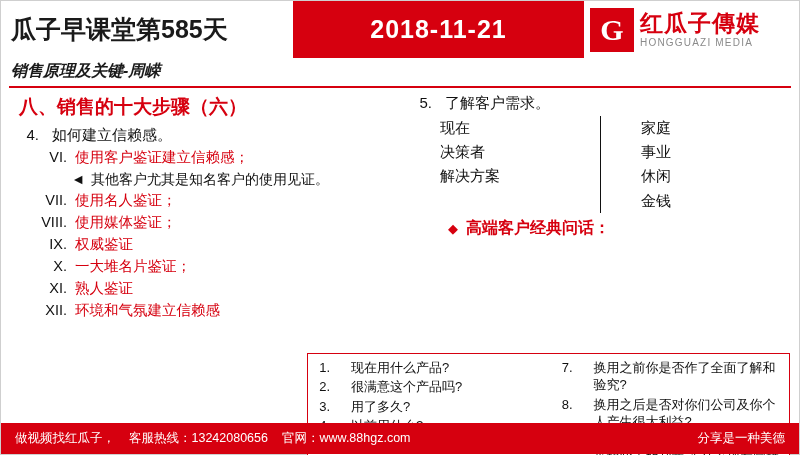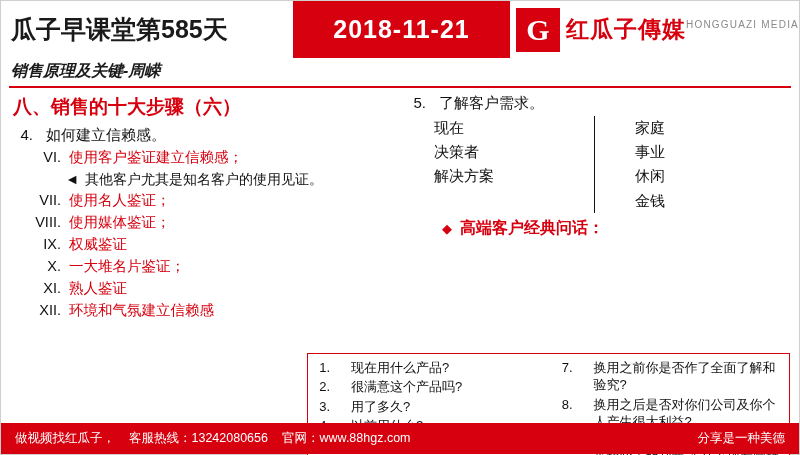--- a/index.html
+++ b/index.html
@@ -60,21 +60,21 @@
     background: #d6000f;
     color: #ffffff;
     font-size: 30px;
     font-weight: bold;
     font-family: "Liberation Serif", serif;
     display: flex;
     align-items: center;
     justify-content: center;
     line-height: 1;
   }
-  .brand-text { display: flex; flex-direction: row; justify-content: center; }
+  .brand-text { display: flex; flex-direction: column; justify-content: center; }
   .brand-cn {
     color: #d6000f;
     font-size: 23px;
     font-weight: bold;
     line-height: 1.05;
     letter-spacing: 1px;
     white-space: nowrap;
   }
   .brand-en {
     color: #8a8a8a;
@@ -97,20 +97,21 @@
     background: #d6000f;
     margin: 2px 8px 0 8px;
   }
 
   
   .body {
     position: relative;
     display: flex;
     padding: 4px 8px 0 8px;
     height: 362px;
+    justify-content: flex-end;
   }
   .col { position: relative; }
   .col-left { width: 385px; }
   .col-right { width: 391px; padding-left: 8px; }
 
   .sec-title {
     color: #d6000f;
     font-size: 19px;
     font-weight: bold;
     padding: 2px 0 4px 4px;

